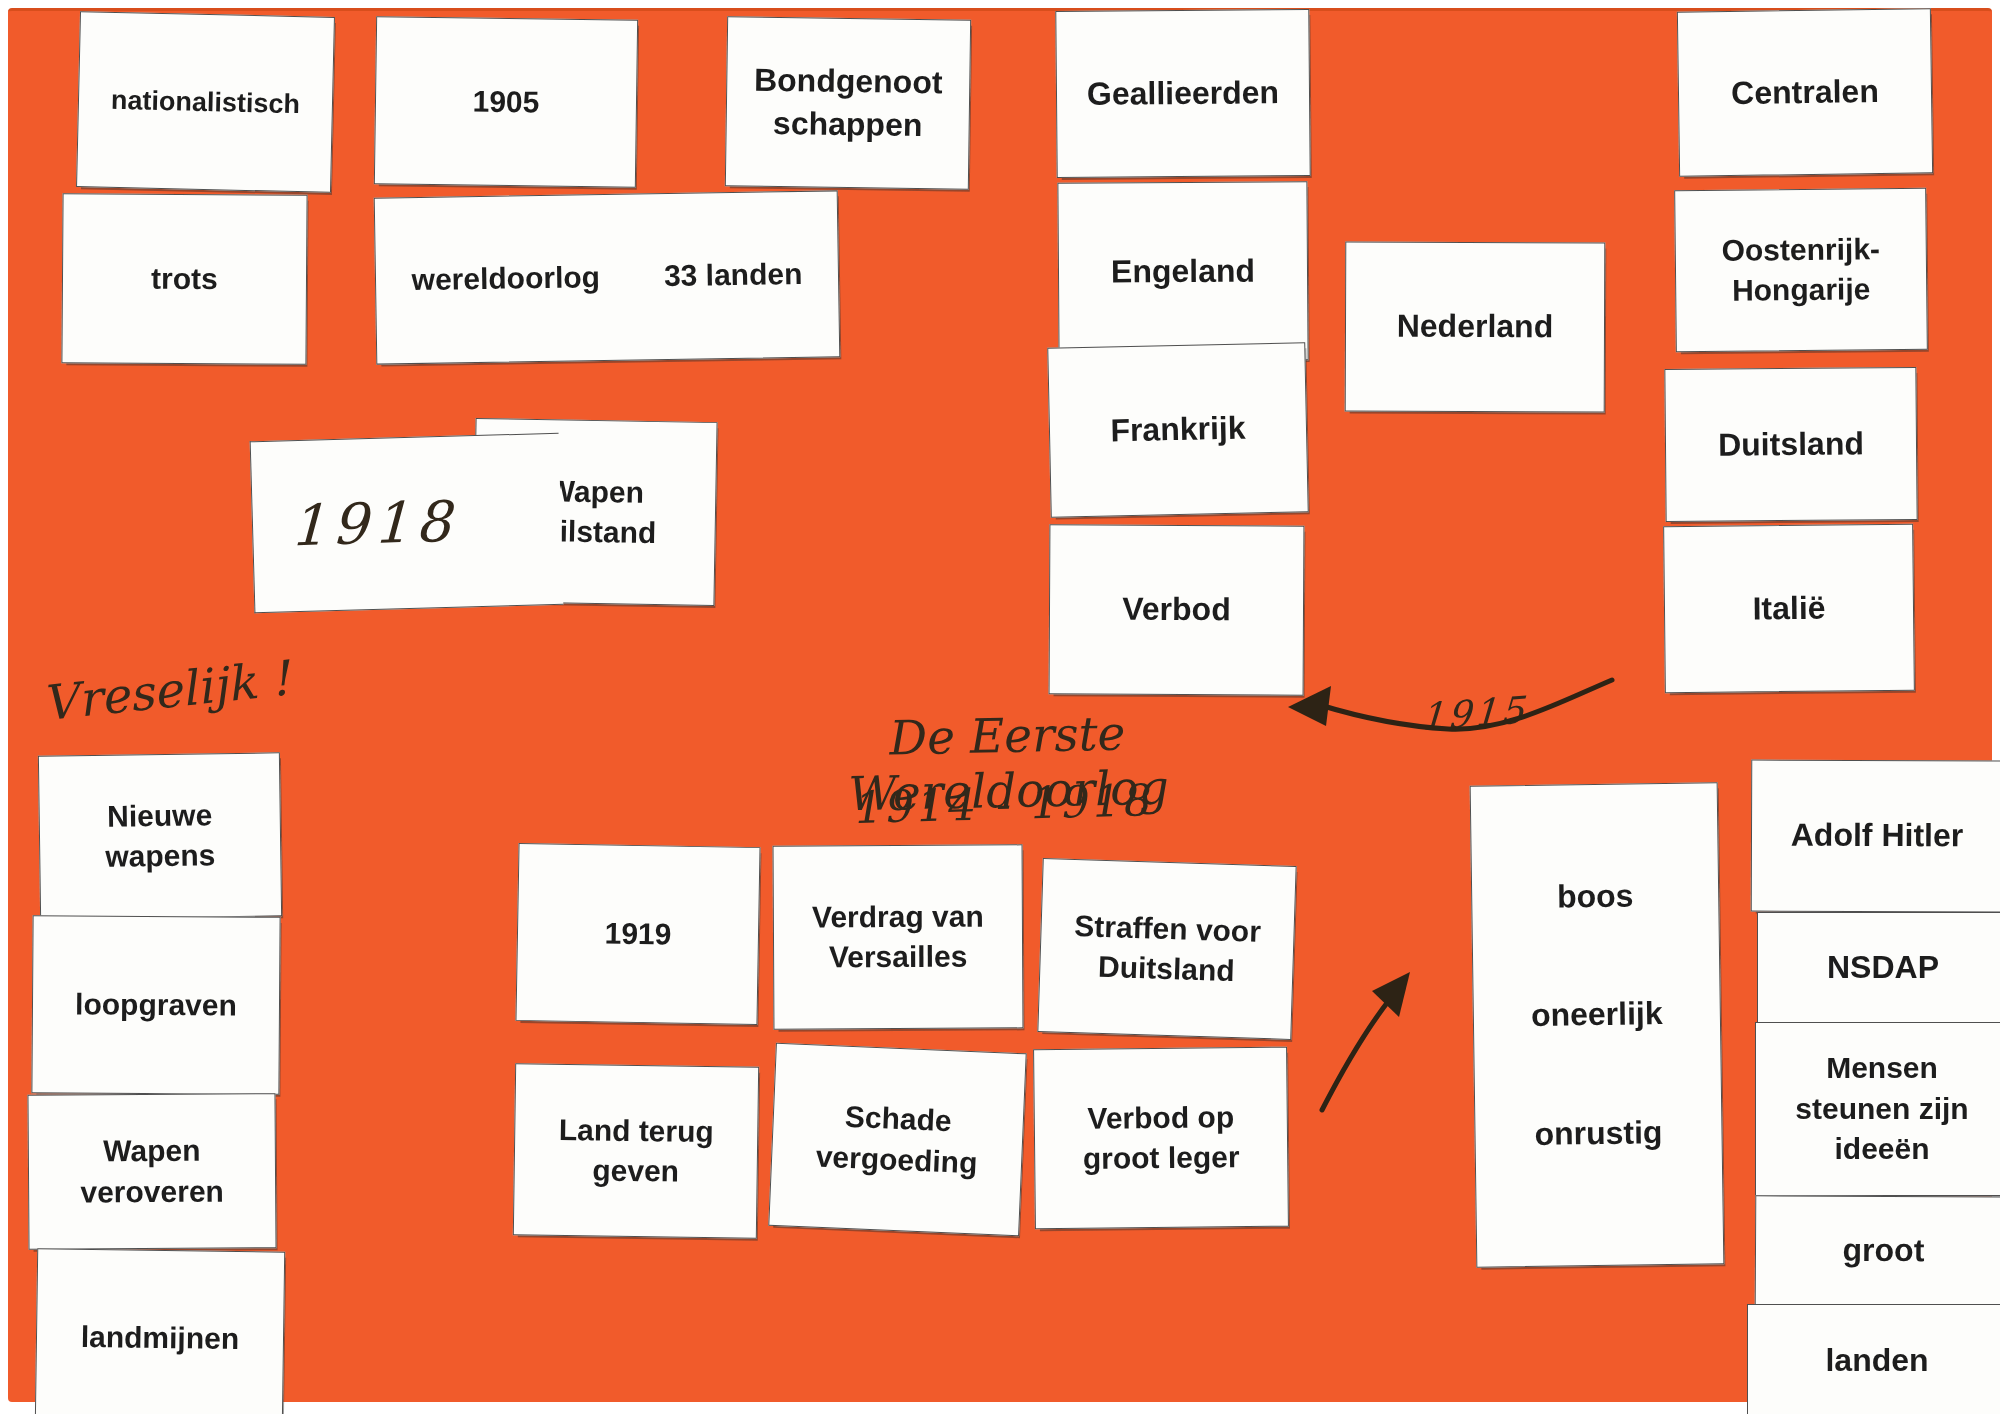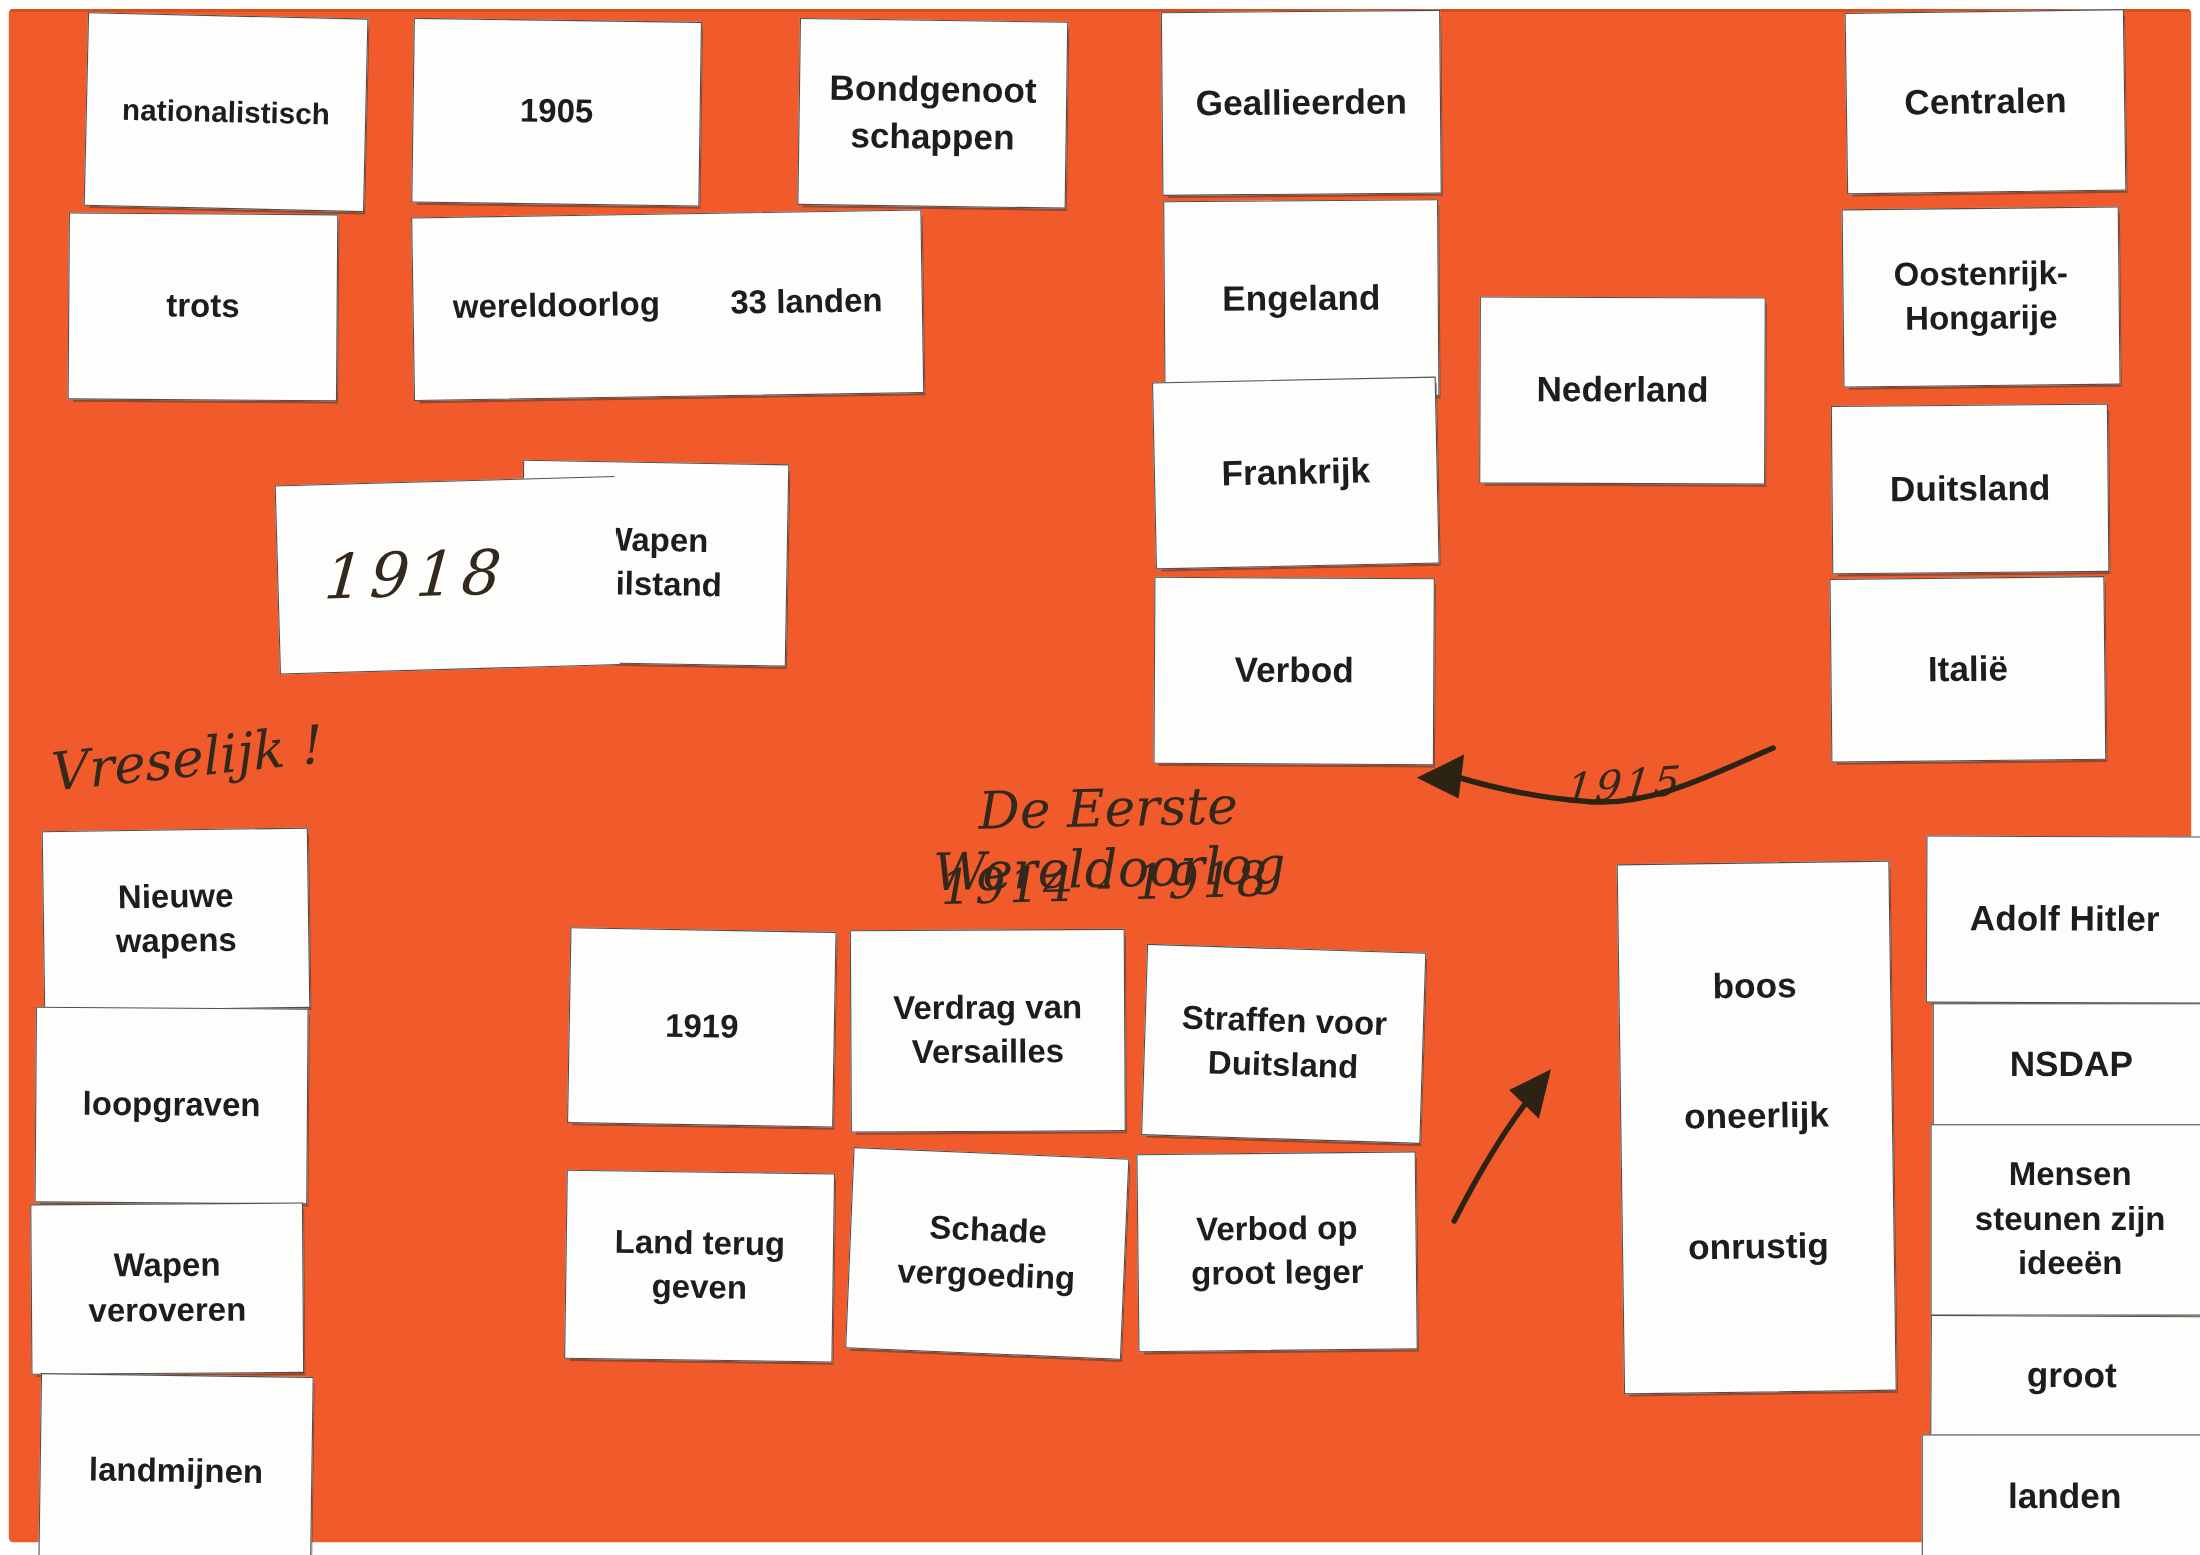--- a/index.html
+++ b/index.html
@@ -81,21 +81,21 @@
   <div class="card" style="left:1058px;top:182px;width:248px;height:177px;--r:-0.4deg">
       <span class="ct fs32">Engeland</span>
     </div>
   <div class="card" style="left:1049px;top:345px;width:256px;height:168px;--r:-1.2deg">
       <span class="ct fs32">Frankrijk</span>
     </div>
   <div class="card" style="left:1049px;top:525px;width:253px;height:168px;--r:0.3deg">
       <span class="ct fs32">Verbod</span>
     </div>
 
-  <div class="card" style="left:1345px;top:270px;width:258px;height:168px;--r:0.2deg">
+  <div class="card" style="left:1345px;top:242px;width:258px;height:168px;--r:0.2deg">
       <span class="ct fs32">Nederland</span>
     </div>
 
   <div class="card" style="left:1678px;top:10px;width:252px;height:163px;--r:-0.8deg">
       <span class="ct fs32">Centralen</span>
     </div>
   <div class="card" style="left:1675px;top:189px;width:250px;height:160px;--r:-0.6deg">
       <span class="ct">Oostenrijk-
 Hongarije</span>
     </div>

